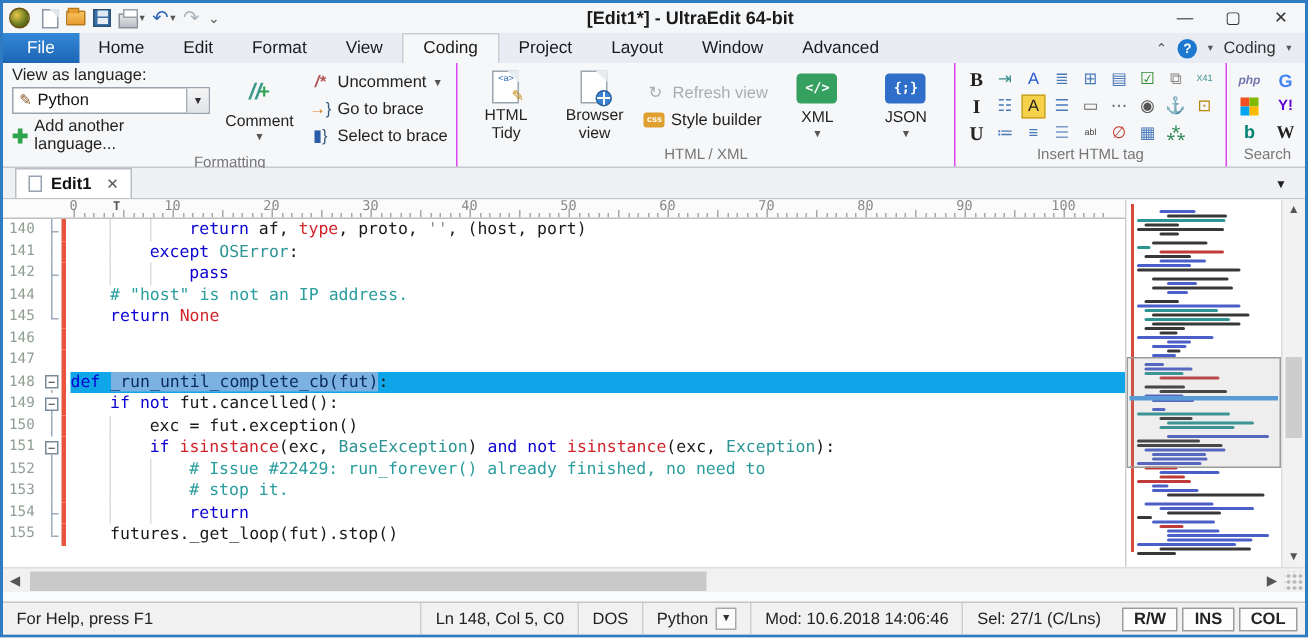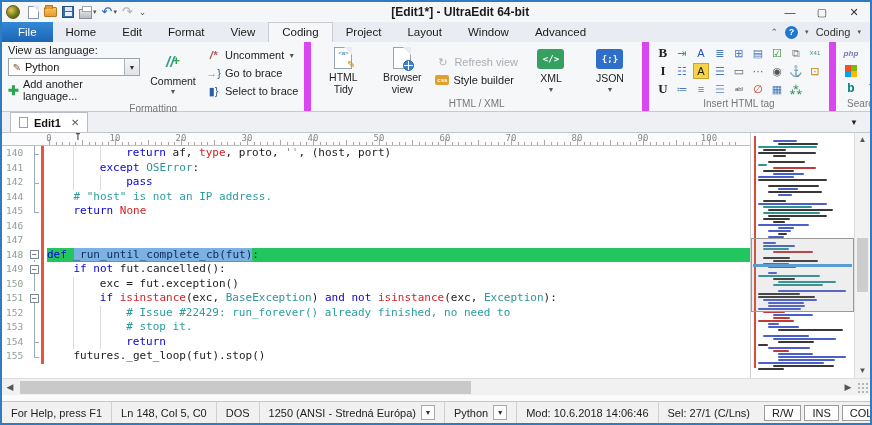--- a/index.html
+++ b/index.html
@@ -34,21 +34,21 @@
   .mtab{padding:0 13px;line-height:20px;font-size:11.5px;color:#1a1a1a;}
   .mtab.file{background:linear-gradient(#3488d8,#1c66b4);color:#fff;padding:0 16px;}
   .mtab.active{background:#f6f7f9;border:1px solid #c9cdd3;border-bottom:none;line-height:18px;}
   .mright{margin-left:auto;display:flex;align-items:center;gap:7px;padding-right:9px;font-size:11px;color:#333;}
   .chev-up{font-size:9px;color:#555;}
   .help-badge{width:13px;height:13px;border-radius:50%;background:#1e78d0;color:#fff;font-size:9px;font-weight:bold;text-align:center;line-height:13px;}
   .tiny-caret{font-size:7px;color:#555;}
 
   
   .ribbon{height:70px;background:#f6f7f9;border-bottom:1px solid #c6cad0;display:flex;flex:0 0 auto;}
-  .rgroup{display:flex;flex-direction:column;border-right:7px solid #d946ef;}
+  .rgroup{display:flex;flex-direction:column;border-right:1px solid #d946ef;}
   .rgroup-content{flex:1;display:flex;align-items:center;padding:2px 6px 0 6px;gap:7px;}
   .rgroup-label{height:14px;text-align:center;font-size:10px;color:#777;line-height:13px;}
   .lang-col{display:flex;flex-direction:column;gap:2px;font-size:11px;color:#222;}
   .combo{display:flex;height:18px;border:1px solid #9aa4ae;background:#fff;width:132px;align-items:center;}
   .combo .cicon{width:16px;text-align:center;font-size:10px;color:#8a5a2a;}
   .combo .cval{flex:1;font-size:11px;color:#111;}
   .combo .cbtn{width:15px;height:100%;border-left:1px solid #aab2ba;background:linear-gradient(#f6f6f6,#dfe3e7);font-size:7px;display:flex;align-items:center;justify-content:center;color:#333;}
   .add-lang{display:flex;align-items:center;gap:4px;}
   .plus{color:#2ea44f;font-weight:bold;font-size:13px;line-height:11px;}
   .bigbtn{min-width:52px;display:flex;flex-direction:column;align-items:center;justify-content:center;font-size:10.5px;color:#222;text-align:center;line-height:1.15;gap:1px;padding:0 2px;}
@@ -98,21 +98,21 @@
   .crow{display:flex;height:14.5px;line-height:14.5px;}
   .lnum{width:26px;padding-left:4px;font-size:9.5px;color:#8f9f92;flex:0 0 auto;}
   .fold{width:13px;position:relative;flex:0 0 auto;}
   .fold.f-line::before,.fold.f-tick::before{content:"";position:absolute;left:6px;top:0;bottom:0;width:1px;background:#9aacbe;}
   .fold.f-end::before{content:"";position:absolute;left:6px;top:0;height:55%;width:1px;background:#9aacbe;}
   .fold.f-tick::after,.fold.f-end::after{content:"";position:absolute;left:6px;top:52%;width:5px;height:1px;background:#9aacbe;}
   .fbox{position:absolute;left:2px;top:2.5px;width:9px;height:9px;border:1px solid #7a8a9a;background:#fff;font-size:8px;line-height:7px;text-align:center;color:#333;}
   .fold.f-box.cont::before{content:"";position:absolute;left:6px;top:12px;bottom:0;width:1px;background:#9aacbe;}
   .chg{width:3px;background:#e8543e;margin-right:3px;flex:0 0 auto;}
   .ctext{white-space:pre;flex:1;color:var(--plain,#1a1a1a);}
-  .crow.active .ctext{background:#22c55e;}
+  .crow.active .ctext{background:#0ea5e9;}
   .ind{display:inline-block;width:26.4px;height:100%;vertical-align:top;}
   .ind.g{border-left:1px solid #dcdcdc;}
   .kw{color:var(--kw,#0a00d2);} .fn{color:var(--fn,#d2232a);} .cls{color:var(--cls,#2e9494);}
   .cmt{color:var(--cmt,#2a9d9d);} .str{color:var(--str,#8c9496);}
   .selx{background:#7cb2e2;color:#0a2a5c;}
 
   
   .minimap{position:absolute;top:0;right:16px;width:104px;bottom:17px;border-left:1px solid #d0d0d0;background:#fff;overflow:hidden;}
   .mm-red{position:absolute;left:3px;top:3px;bottom:10px;width:2px;background:#d84a3a;}
   .mrow{height:2px;border-radius:1px;}
@@ -128,21 +128,21 @@
   .hspace{flex:1;}
   .grip{width:13px;height:13px;background:radial-gradient(#b5b5b5 1px,transparent 1.3px);background-size:4px 4px;background-position:bottom right;flex:0 0 auto;margin-right:1px;}
 
   
   .framegap{height:6px;background:#fafbfc;flex:0 0 auto;}
   .statusbar{height:22px;background:#f1f1f1;border-top:1px solid #c6c6c6;display:flex;align-items:center;font-size:11px;color:#222;flex:0 0 auto;}
   .scell{padding:0 9px;border-left:1px solid #cfcfcf;height:100%;display:flex;align-items:center;gap:5px;white-space:nowrap;}
   .scell.first{border-left:none;flex:1;}
   .sdrop{width:14px;height:15px;border:1px solid #a8a8a8;background:#fbfbfb;font-size:7px;display:flex;align-items:center;justify-content:center;color:#333;}
   .sbtns{display:flex;align-items:center;gap:3px;padding:0 5px;}
-  .sbtn{border:1px solid #9c9c9c;background:#fdfdfd;padding:0 7px;height:16px;line-height:15px;}
+  .sbtn{border:1px solid #9c9c9c;background:#fdfdfd;padding:0 7px;height:16px;line-height:15px;font-weight:bold;}
 </style>
 </head>
 <body>
 
 <div class="window">
 
   <div class="titlebar">
     <div class="qat">
       <div class="i-logo"></div>
       <div class="qbtn">
@@ -674,24 +674,20 @@
     </div>
   </div>
 
   <div class="framegap"></div>
 
   <div class="statusbar">
     <div class="scell first">For Help, press F1</div>
     <div class="scell">Ln 148, Col 5, C0</div>
     <div class="scell">DOS</div>
     <div class="scell">
-      <span>1250  (ANSI - Stredná Európa)</span>
-      <span class="sdrop">▼</span>
-    </div>
-    <div class="scell">
       <span>Python</span>
       <span class="sdrop">▼</span>
     </div>
     <div class="scell">Mod: 10.6.2018 14:06:46</div>
     <div class="scell">Sel: 27/1 (C/Lns)</div>
     <div class="sbtns">
       <span class="sbtn">R/W</span>
       <span class="sbtn">INS</span>
       <span class="sbtn">COL</span>
 

